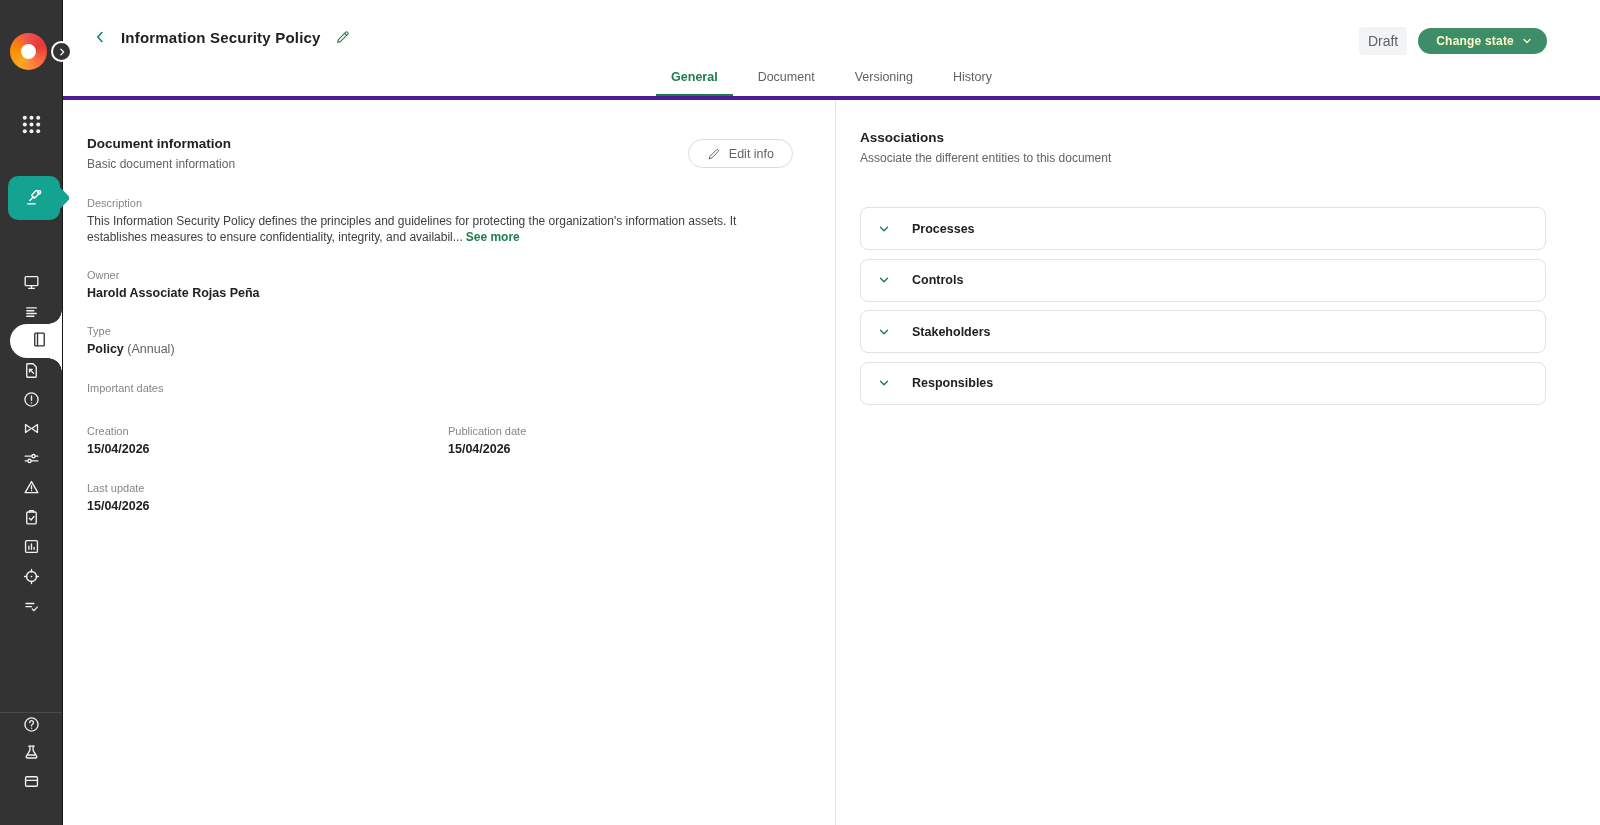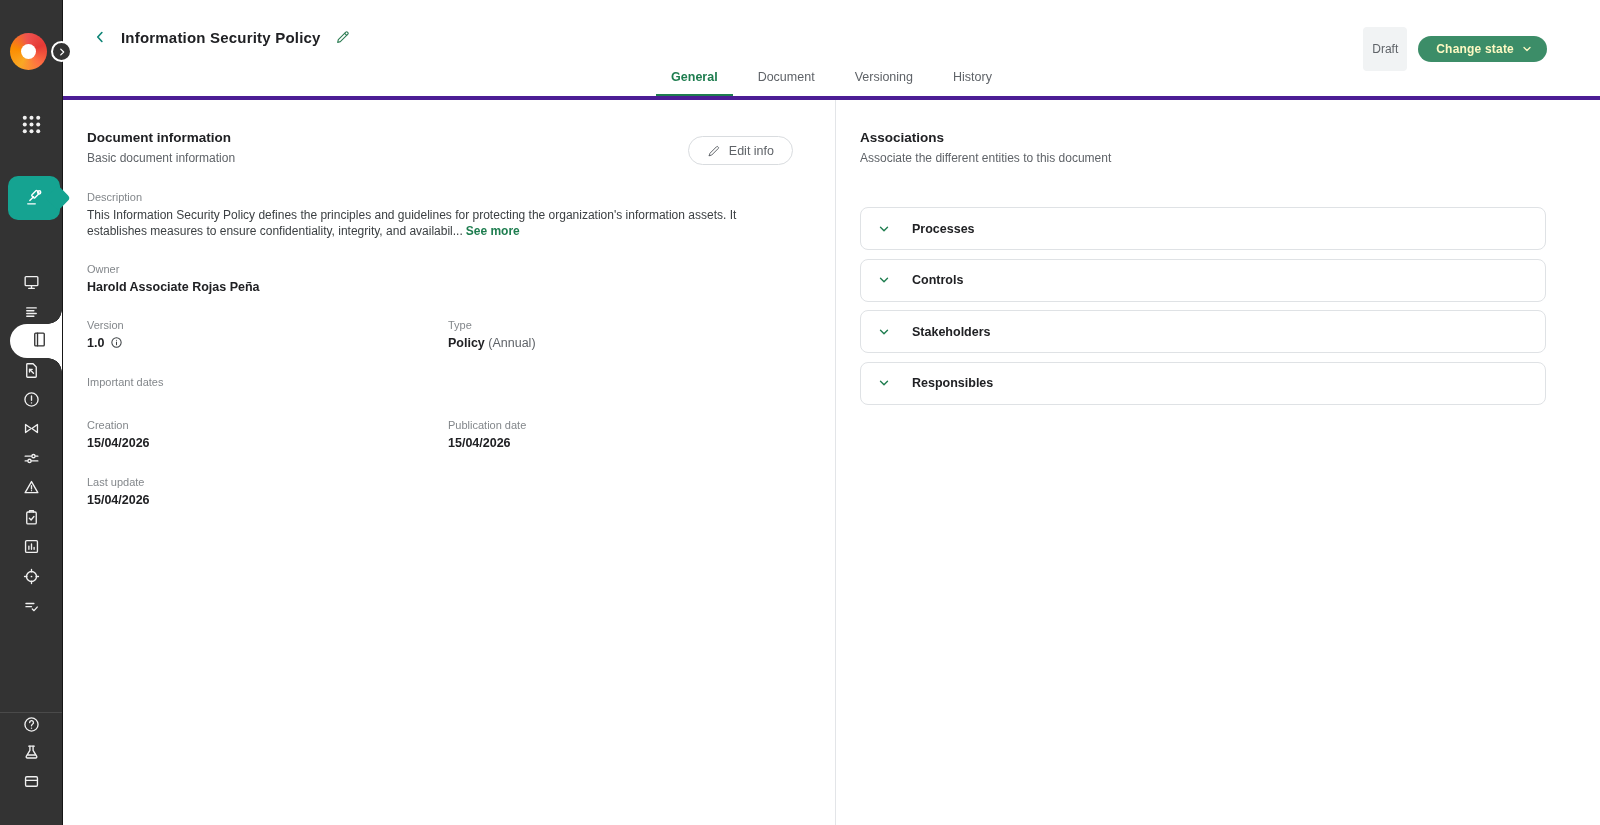--- a/index.html
+++ b/index.html
@@ -62,21 +62,21 @@
     border-bottom:4px solid #4c1d95; z-index:2;
   }
   .header-left { position:absolute; left:28px; top:28px; display:flex; align-items:center; gap:12px; }
   .back-btn { color:#0f8577; width:18px; height:18px; cursor:pointer; display:flex; align-items:center; }
   .back-btn svg { width:18px; height:18px; }
   .page-title { font-size:15px; font-weight:bold; color:#202124; letter-spacing:.2px; }
   .title-edit { color:#2e7d54; cursor:pointer; display:flex; align-items:center; margin-left:2px; }
   .title-edit svg { width:16px; height:16px; }
   .header-right { position:absolute; right:53px; top:27px; display:flex; align-items:center; gap:11px; }
   .status-badge {
-    background:#f1f3f4; color:#5f6368; font-size:12px; padding:15px 9px; border-radius:4px;
+    background:#f1f3f4; color:#5f6368; font-size:14px; padding:6px 9px; border-radius:4px;
   }
   .change-state-btn {
     background:#3c8d68; color:#fef9c3; border:none; border-radius:16px; height:26px;
     padding:0 14px 0 18px; font-size:12px; font-weight:bold; cursor:pointer;
     display:flex; align-items:center; gap:7px; font-family:inherit; letter-spacing:.2px;
   }
   .change-state-btn svg { width:12px; height:12px; }
   
   .tabs {
     position:absolute; left:0; right:0; bottom:0; display:flex; justify-content:center; gap:10px;
@@ -88,21 +88,21 @@
   .tab.active { color:#1e7d4f; border-bottom-color:#1e7d4f; font-weight:bold; }
   
   .left-col {
     position:absolute; left:63px; top:100px; width:772px; bottom:0; background:#fff;
     padding:30px 42px 0 24px;
   }
   .right-col {
     position:absolute; left:835px; top:100px; right:0; bottom:0; background:#fff;
     border-left:1px solid #e3e5e8; padding:30px 54px 0 24px;
   }
-  .section-head { display:flex; justify-content:space-between; align-items:flex-end; }
+  .section-head { display:flex; justify-content:space-between; align-items:center;margin-top:6px; }
   .section-title { font-size:13.5px; font-weight:bold; color:#202124; }
   .section-sub { font-size:12px; color:#5f6368; margin-top:6px; }
   .edit-info-btn {
     border:1px solid #d9dcdf; background:#fff; border-radius:18px; height:29px;
     padding:0 18px; font-size:12.5px; color:#5f6368; cursor:pointer;
     display:flex; align-items:center; gap:8px; font-family:inherit;
   }
   .edit-info-btn svg { width:14px; height:14px; }
   .field-label { font-size:11px; color:#83878b; margin-bottom:5px; }
   .field-value { font-size:12.5px; color:#202124; font-weight:bold; }
@@ -363,33 +363,20 @@
     <div class="field-value desc-text"><span>This Information Security Policy defines the principles and guidelines for protecting the organization's information assets. It establishes measures to ensure confidentiality, integrity, and availabil...</span><span class="see-more">See more</span></div>
   </div>
 
   <div class="owner-block">
     <div class="field-label">Owner</div>
     <div class="field-value">Harold Associate Rojas Peña</div>
   </div>
 
   <div class="fields-grid">
     <div>
-      <div class="field-label">Version</div>
-      <div class="field-value version-val">
-        <span>1.0</span>
-        <span class="info-icon">
-          <svg viewBox="0 0 24 24" fill="none" stroke="currentColor" stroke-width="1.9" stroke-linecap="round">
-            <circle cx="12" cy="12" r="8.6"></circle>
-              <path d="M12 11v5.2"></path>
-              <circle cx="12" cy="7.8" r="1" fill="currentColor" stroke="none"></circle>
-          </svg>
-        </span>
-      </div>
-    </div>
-    <div>
       <div class="field-label">Type</div>
       <div class="field-value"><span>Policy</span> <span class="type-suffix">(Annual)</span></div>
     </div>
 
     <div class="full-row">
       <div class="field-label">Important dates</div>
     </div>
 
     <div>
       <div class="field-label">Creation</div>

